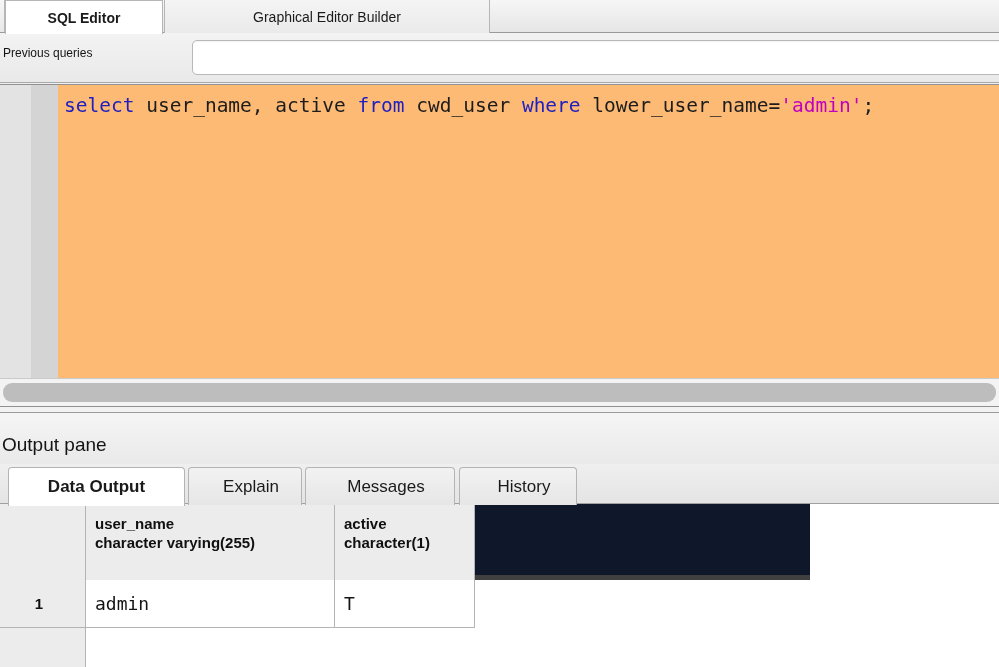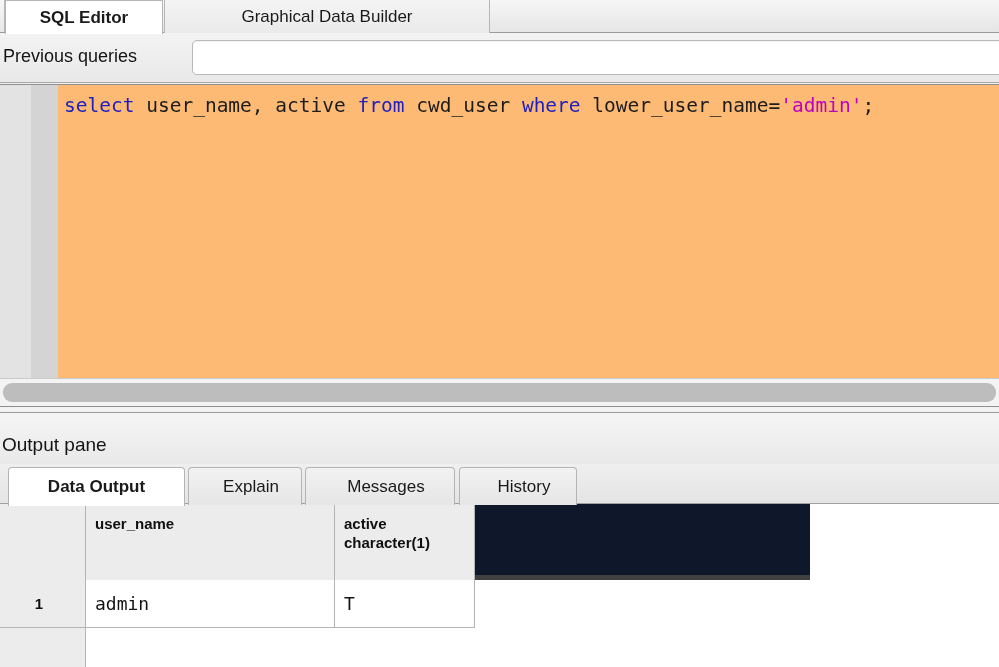--- a/index.html
+++ b/index.html
@@ -36,21 +36,21 @@
     box-sizing: border-box;
   }
   .tab-top {
     position: absolute;
     top: 0;
     height: 33px;
     box-sizing: border-box;
     display: flex;
     align-items: center;
     justify-content: center;
-    font-size: 17px;
+    font-size: 14px;
     color: #1a1a1a;
     border-left: 1px solid #b6b6b6;
     border-right: 1px solid #b6b6b6;
     white-space: nowrap;
   }
   .tab-top.active {
     background: #ffffff;
     font-weight: bold;
     border-top: 1px solid #b6b6b6;
     z-index: 3;
@@ -68,21 +68,21 @@
     position: absolute;
     left: 0; top: 33px;
     width: 999px; height: 50px;
     background: linear-gradient(to bottom, #f3f3f3, #e9e9e9);
     border-bottom: 1px solid #a8a8a8;
     box-sizing: border-box;
   }
   .prev-label {
     position: absolute;
     left: 3px; top: 13px;
-    font-size: 18px;
+    font-size: 12px;
     color: #141414;
     white-space: nowrap;
   }
   .prev-combo {
     position: absolute;
     left: 192px; top: 7px;
     width: 812px; height: 35px;
     background: #ffffff;
     border: 1px solid #b8b8b8;
     border-radius: 5px;
@@ -302,21 +302,21 @@
 <body>
 
 <div id="app">
 
   <div class="tabstrip">
     <div class="edge-left"></div>
     <div class="tab-top active" id="tab-sql">
       <span>SQL Editor</span>
     </div>
     <div class="tab-top inactive" id="tab-gqb">
-      <span>Graphical Data Builder</span>
+      <span>Graphical Editor Builder</span>
     </div>
   </div>
 
   <div class="prevrow">
     <div class="prev-label">Previous queries</div>
     <div class="prev-combo" title=""></div>
   </div>
 
   <div class="editor">
     <div class="gutter-a"></div>
@@ -352,20 +352,21 @@
         <span>History</span>
       </div>
     </div>
 
     <div class="grid">
 
       <div class="grid-headrow">
         <div class="hcell" id="hcell-corner"></div>
         <div class="hcell" id="hcell-user">
           <div>user_name</div>
+          <div>character varying(255)</div>
         </div>
         <div class="hcell" id="hcell-active">
           <div>active</div>
           <div>character(1)</div>
         </div>
       </div>
 
       <div class="grid-row">
         <div class="rowhdr">1</div>
         <div class="dcell" id="dcell-user">admin</div>

